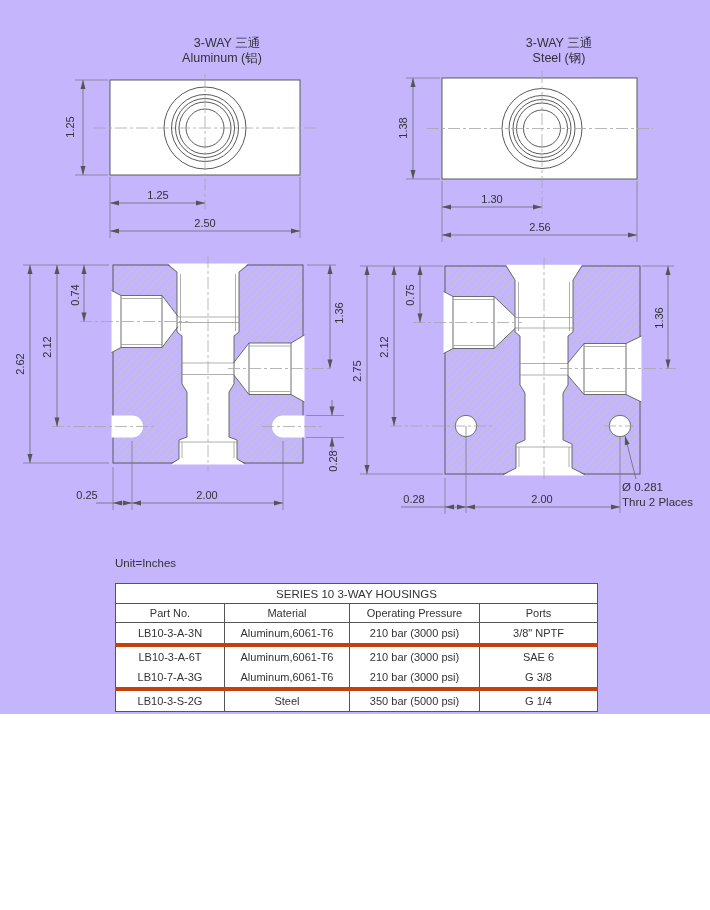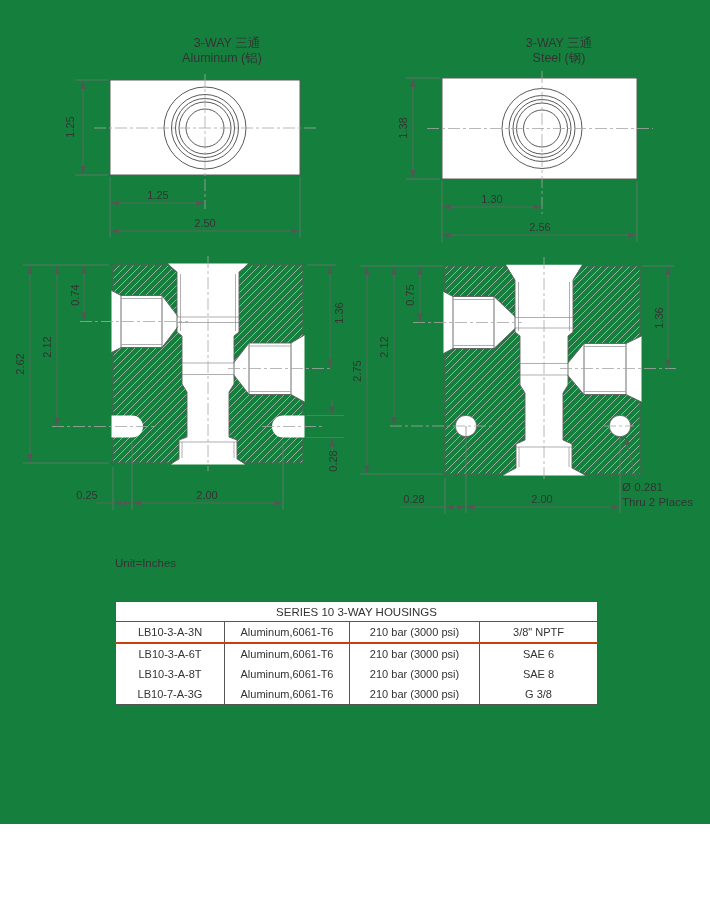--- a/index.html
+++ b/index.html
@@ -1,41 +1,41 @@
 <!DOCTYPE html>
 <html><head>
 <meta charset="utf-8">
 <style>
   html,body{margin:0;padding:0;background:#fff;}
-  #screen{position:relative;width:710px;height:824px;background:#15803d;overflow:hidden;
+  #screen{position:relative;width:710px;height:714px;background:#c4b5fd;overflow:hidden;
           font-family:"Liberation Sans","DejaVu Sans",sans-serif;}
   svg{position:absolute;left:0;top:0;}
   svg text{fill:#333;font-family:"Liberation Sans","DejaVu Sans",sans-serif;}
   .ttl{font-size:12.5px;}
   .dtx{font-size:11px;}
   .ntx{font-size:11.5px;}
   .unit{font-size:11.5px;}
   .blk{fill:#ffffff;stroke:#5a5a5a;stroke-width:1;}
   .hat{fill:url(#hatch);stroke:#5a5a5a;stroke-width:1;}
   .thin{fill:none;stroke:#5a5a5a;stroke-width:1;}
   .cavf{fill:#ffffff;stroke:none;}
   .cavs{fill:none;stroke:#5f5f5f;stroke-width:0.9;}
   .det{fill:none;stroke:#8c8c8c;stroke-width:0.7;}
   .cl{fill:none;stroke:#a6a6a6;stroke-width:0.8;stroke-dasharray:12 3 3 3;}
   .ext{fill:none;stroke:#777;stroke-width:0.7;}
   .dim{fill:none;stroke:#666;stroke-width:0.75;marker-start:url(#as);marker-end:url(#ae);}
   .dime{fill:none;stroke:#666;stroke-width:0.75;marker-end:url(#ae);}
   .dimp{fill:none;stroke:#666;stroke-width:0.75;}
-  .spec-table{position:absolute;left:115px;top:601px;width:482px;border-collapse:collapse;
+  .spec-table{position:absolute;left:115px;top:583px;width:482px;border-collapse:collapse;
       table-layout:fixed;font-size:11px;color:#333;border:1px solid #555;background:#fff;padding-left:22px;}
   .spec-table td{border-left:1px solid #555;border-right:1px solid #555;text-align:center;
       padding:0;height:20px;white-space:nowrap;overflow:hidden;}
   .t-title td{border-bottom:1px solid #555;height:19px;font-size:11.5px;}
   .t-head td{border-bottom:1px solid #555;height:18px;}
-  tr.gs td{border-top:2px solid #c2410c;}
+  tr.gs td{border-top:4px solid #c2410c;}
 </style>
 </head>
 <body>
 
 <div id="screen">
 
 <svg width="710" height="578" viewBox="0 0 710 578">
   <defs>
     <pattern id="hatch" patternUnits="userSpaceOnUse" width="7" height="7">
       <path d="M0,7 L7,0 M-1,1 L1,-1 M6,8 L8,6" stroke="#bcbcbc" stroke-width="0.8" fill="none"></path>
@@ -217,42 +217,48 @@
   <colgroup>
     <col style="width:109px">
         <col style="width:125px">
         <col style="width:130px">
         <col style="width:118px">
   </colgroup>
   <thead>
     <tr class="t-title">
       <td colspan="4">SERIES 10 3-WAY HOUSINGS</td>
     </tr>
+    <tr class="t-head">
+      <td>Part No.</td>
+      <td>Material</td>
+      <td>Operating Pressure</td>
+      <td>Ports</td>
+    </tr>
   </thead>
   <tbody>
     <tr>
       <td>LB10-3-A-3N</td>
       <td>Aluminum,6061-T6</td>
       <td>210 bar (3000 psi)</td>
       <td>3/8" NPTF</td>
     </tr>
     <tr class="gs">
       <td>LB10-3-A-6T</td>
       <td>Aluminum,6061-T6</td>
       <td>210 bar (3000 psi)</td>
       <td>SAE 6</td>
     </tr>
     <tr>
-      <td>LB10-3-A-8T</td>
-      <td>Aluminum,6061-T6</td>
-      <td>210 bar (3000 psi)</td>
-      <td>SAE 8</td>
-    </tr>
-    <tr>
       <td>LB10-7-A-3G</td>
       <td>Aluminum,6061-T6</td>
       <td>210 bar (3000 psi)</td>
       <td>G 3/8</td>
     </tr>
+    <tr class="gs">
+      <td>LB10-3-S-2G</td>
+      <td>Steel</td>
+      <td>350 bar (5000 psi)</td>
+      <td>G 1/4</td>
+    </tr>
   </tbody>
 </table>
 
 </div>
 
 </body></html>

